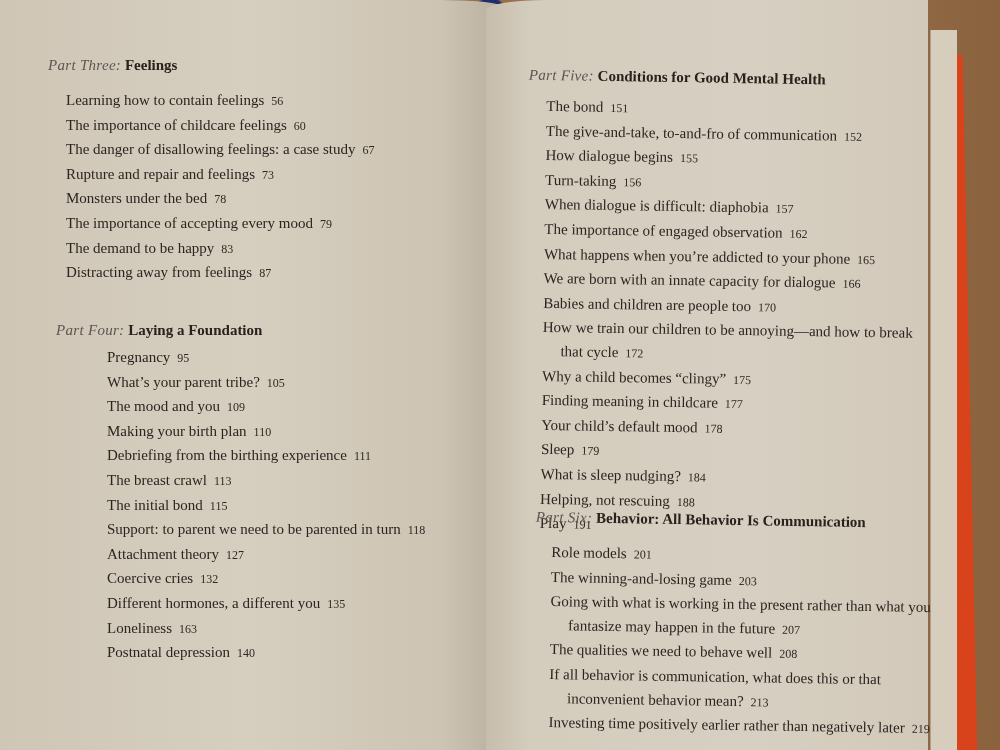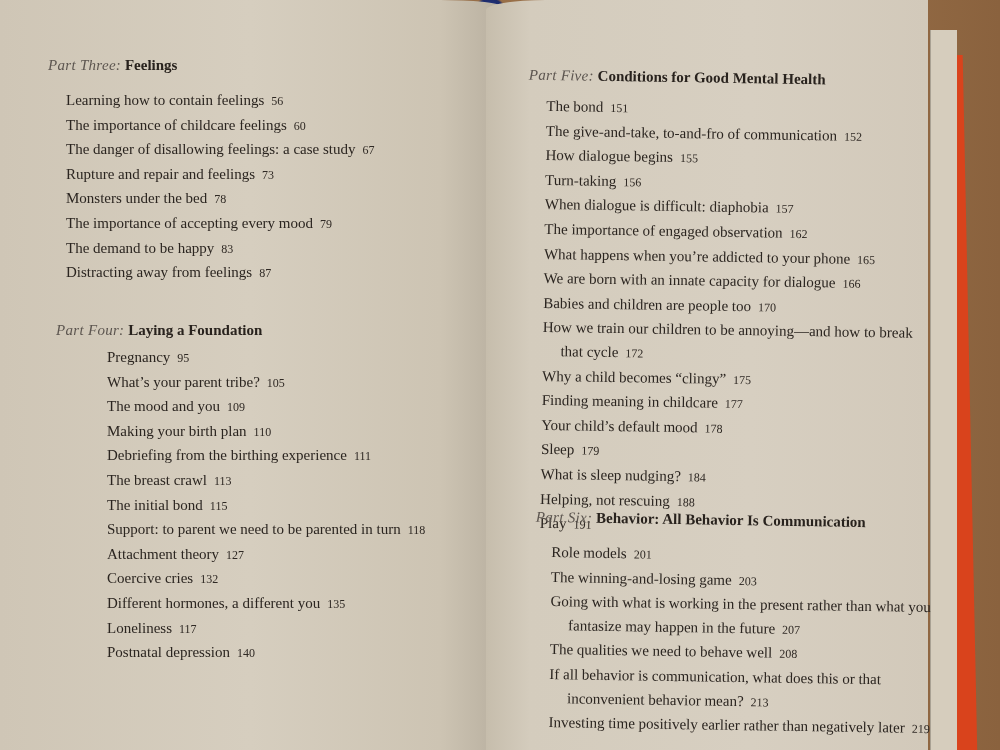--- a/index.html
+++ b/index.html
@@ -93,21 +93,21 @@
       <li class="toc-item"><span>What’s your parent tribe?</span><span class="pg">105</span></li>
       <li class="toc-item"><span>The mood and you</span><span class="pg">109</span></li>
       <li class="toc-item"><span>Making your birth plan</span><span class="pg">110</span></li>
       <li class="toc-item"><span>Debriefing from the birthing experience</span><span class="pg">111</span></li>
       <li class="toc-item"><span>The breast crawl</span><span class="pg">113</span></li>
       <li class="toc-item"><span>The initial bond</span><span class="pg">115</span></li>
       <li class="toc-item"><span>Support: to parent we need to be parented in turn</span><span class="pg">118</span></li>
       <li class="toc-item"><span>Attachment theory</span><span class="pg">127</span></li>
       <li class="toc-item"><span>Coercive cries</span><span class="pg">132</span></li>
       <li class="toc-item"><span>Different hormones, a different you</span><span class="pg">135</span></li>
-      <li class="toc-item"><span>Loneliness</span><span class="pg">117</span></li>
+      <li class="toc-item"><span>Loneliness</span><span class="pg">163</span></li>
       <li class="toc-item"><span>Postnatal depression</span><span class="pg">140</span></li>
     </ul>
 </div>
 
 <div class="gutter"></div>
 
 <div class="page right">
   <div class="right-content">
     <div class="part-head" style="left:44px;top:66px;">
       <span class="label">Part Five:</span>

